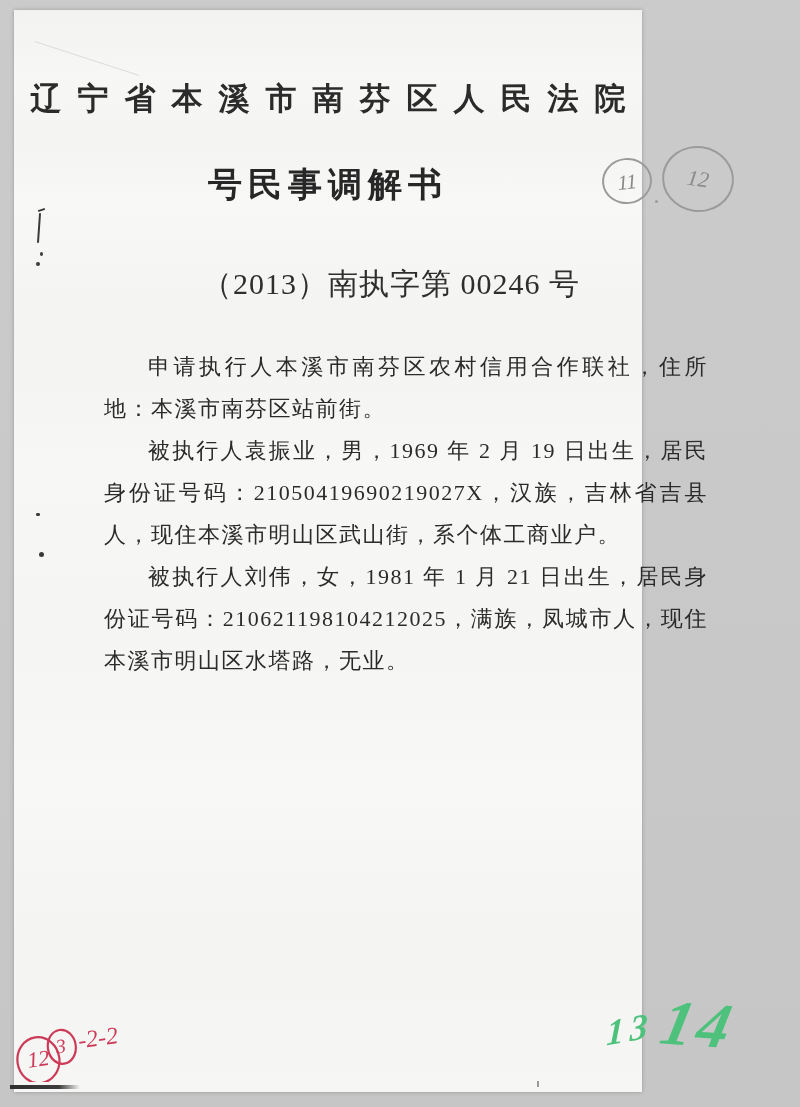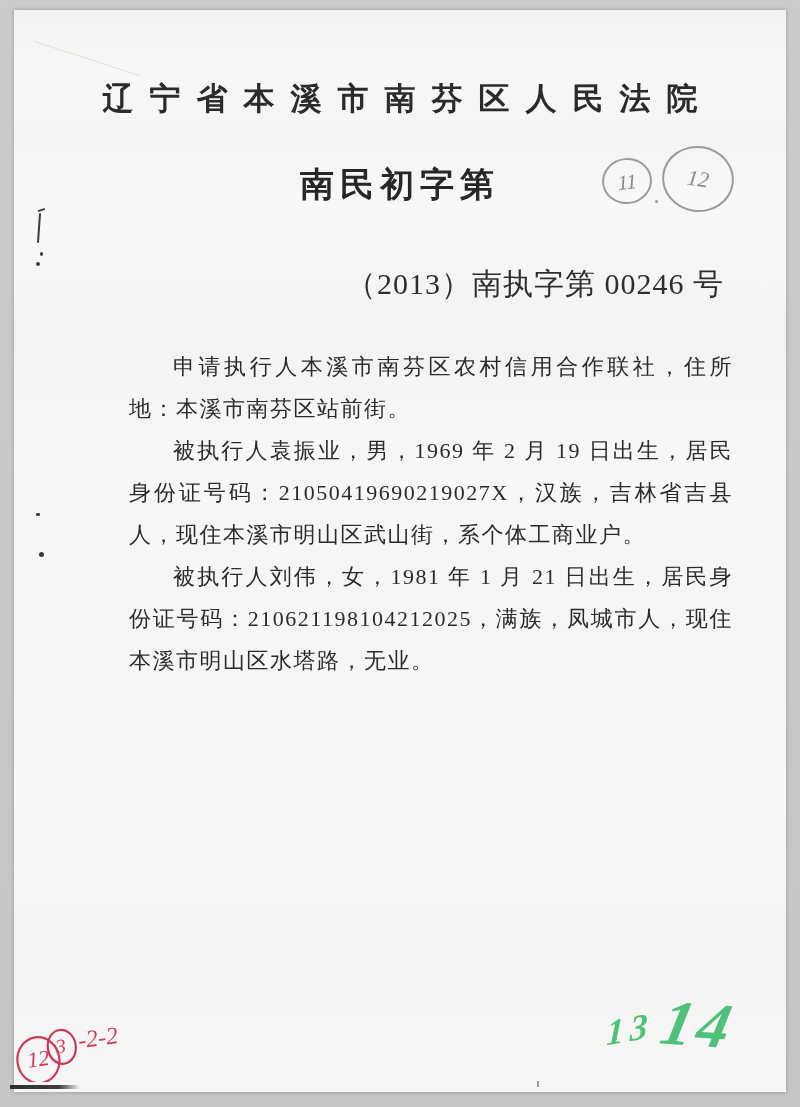--- a/index.html
+++ b/index.html
@@ -11,21 +11,21 @@
     overflow: hidden;
   }
   .scan-bg {
     position: absolute;
     inset: 0;
     background: linear-gradient(180deg, #cbcbcb 0%, #c6c6c6 100%);
   }
   .paper {
     position: absolute;
     left: 14px; top: 10px;
-    width: 772px; height: 1082px;
+    width: 628px; height: 1082px;
     background:
       linear-gradient(180deg,
         #f2f2f0 0%, #f7f7f5 6%, #f4f4f2 12%, #f8f8f6 18%,
         #f3f3f1 30%, #f7f7f5 42%, #f5f5f3 58%, #f8f8f6 72%,
         #f4f4f2 86%, #f6f6f4 100%);
     box-shadow: 0 0 4px rgba(0,0,0,0.25);
   }
   .crease {
     position: absolute;
     left: 18px; top: 48px;
@@ -61,21 +61,20 @@
     letter-spacing: 1px;
     color: #2e2e2e;
     white-space: nowrap;
   }
   
   .doc-body {
     position: absolute;
     left: 90px; top: 336px;
     width: 604px;
     color: #2b2b2b;
-    margin-left: 25px;
   }
   .doc-body p {
     font-size: 22px;
     line-height: 42px;
     text-align: justify;
     text-justify: inter-character;
     text-indent: 2em;
     letter-spacing: 1.5px;
   }
   .pencil-circle {
@@ -170,21 +169,21 @@
   <div class="paper">
 
     <div class="crease"></div>
 
     <h1 class="court-name">辽宁省本溪市南芬区人民法院</h1>
 
     <span class="pencil-circle small">11</span>
     <span class="pencil-dot"></span>
     <span class="pencil-circle large">12</span>
 
-    <h2 class="doc-title">南民初字第</h2>
+    <h2 class="doc-title">号民事调解书</h2>
 
     <div class="case-number">（2013）南执字第 00246 号</div>
 
     <div class="doc-body">
       <p>申请执行人本溪市南芬区农村信用合作联社，住所地：本溪市南芬区站前街。</p>
       <p>被执行人袁振业，男，1969 年 2 月 19 日出生，居民身份证号码：21050419690219027X，汉族，吉林省吉县人，现住本溪市明山区武山街，系个体工商业户。</p>
       <p>被执行人刘伟，女，1981 年 1 月 21 日出生，居民身份证号码：210621198104212025，满族，凤城市人，现住本溪市明山区水塔路，无业。</p>
     </div>
 
     <svg class="red-mark" viewBox="0 0 130 62" xmlns="http://www.w3.org/2000/svg">

